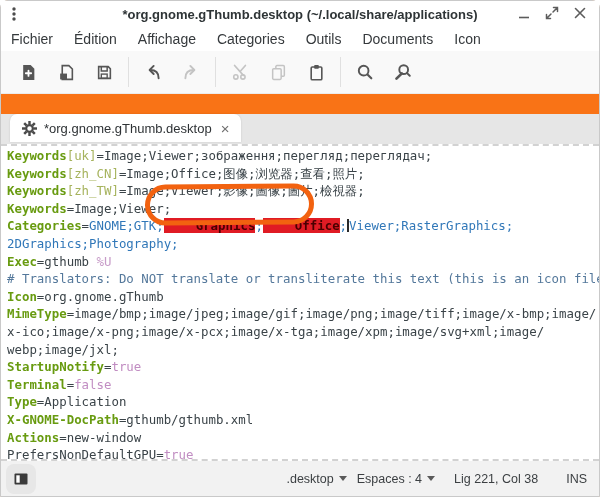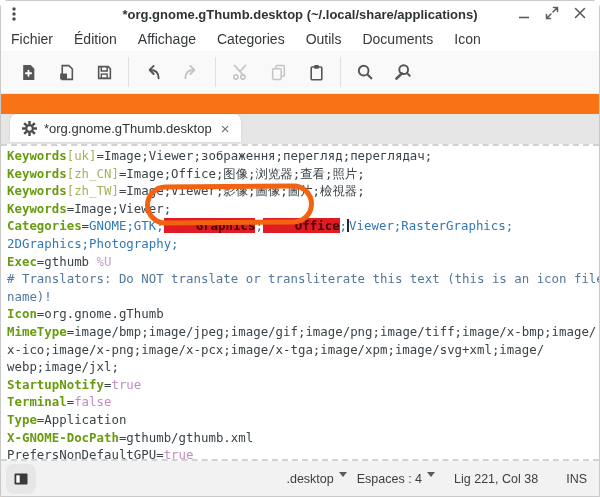--- a/index.html
+++ b/index.html
@@ -43,21 +43,21 @@
   .hl   { background:var(--c-hlbg); color:var(--c-hltx); font-weight:bold;padding-left:32px; }
   .caret{ display:inline-block; width:0; border-left:2px solid #2a2a2a; height:13px; vertical-align:-2px; }
 
   
   .annotation { position:absolute; left:144px; top:183px; width:169px; height:41px; border:5px solid var(--c-ann); border-radius:26px; transform:rotate(-.5deg); pointer-events:none; z-index:5; }
 
   
   .statusbar { height:35px; background:#f2f2f2; display:flex; align-items:center; padding:0 12px 0 5px; font-size:12.5px; color:#3b3f42; flex:0 0 auto; }
   .panelbtn { width:30px; height:30px; border:none; border-radius:8px; background:#e7e7e7; display:flex; align-items:center; justify-content:center; cursor:pointer; }
   .sb-right { margin-left:auto; display:flex; align-items:center; gap:10px; }
-  .sb-item { display:flex; gap:5px; cursor:pointer; }
+  .sb-item { display:flex; align-items:center; gap:5px; cursor:pointer; }
   .arr { width:0; height:0; border-left:4px solid transparent; border-right:4px solid transparent; border-top:5px solid #5a5a5a; display:inline-block; }
   .sb-pos { margin-left:9px; }
   .sb-ins { margin-left:18px; }
 </style>
 </head>
 <body>
 
 <div class="window">
 
   <div class="titlebar">
@@ -195,29 +195,29 @@
 
   <div class="editor" id="editor">
       <div class="line"><span class="key">Keywords</span><span class="loc">[uk]</span><span class="txt">=Image;Viewer;зображення;перегляд;переглядач;</span></div>
       <div class="line"><span class="key">Keywords</span><span class="loc">[zh_CN]</span><span class="txt">=Image;Office;图像;浏览器;查看;照片;</span></div>
       <div class="line"><span class="key">Keywords</span><span class="loc">[zh_TW]</span><span class="txt">=Image;Viewer;影像;圖像;圖片;檢視器;</span></div>
       <div class="line"><span class="key">Keywords</span><span class="txt">=Image;Viewer;</span></div>
       <div class="line"><span class="key">Categories</span><span class="txt">=</span><span class="val">GNOME;GTK;</span><span class="hl">Graphics</span><span class="val">;</span><span class="hl">Office</span><span class="val">;</span><span class="caret"></span><span class="val">Viewer;RasterGraphics;</span></div>
       <div class="line"><span class="val">2DGraphics;Photography;</span></div>
       <div class="line"><span class="key">Exec</span><span class="txt">=gthumb </span><span class="esc">%U</span></div>
       <div class="line"><span class="cmt"># Translators: Do NOT translate or transliterate this text (this is an icon file</span></div>
-      <div class="line"><span class="cmt">name)!</span></div>
       <div class="line"><span class="key">Icon</span><span class="txt">=org.gnome.gThumb</span></div>
       <div class="line"><span class="key">MimeType</span><span class="txt">=image/bmp;image/jpeg;image/gif;image/png;image/tiff;image/x-bmp;image/</span></div>
       <div class="line"><span class="txt">x-ico;image/x-png;image/x-pcx;image/x-tga;image/xpm;image/svg+xml;image/</span></div>
       <div class="line"><span class="txt">webp;image/jxl;</span></div>
       <div class="line"><span class="key">StartupNotify</span><span class="txt">=</span><span class="bool">true</span></div>
       <div class="line"><span class="key">Terminal</span><span class="txt">=</span><span class="bool">false</span></div>
       <div class="line"><span class="key">Type</span><span class="txt">=Application</span></div>
       <div class="line"><span class="key">X-GNOME-DocPath</span><span class="txt">=gthumb/gthumb.xml</span></div>
+      <div class="line"><span class="key">Actions</span><span class="txt">=new-window</span></div>
       <div class="line"><span class="txt">PrefersNonDefaultGPU=</span><span class="bool">true</span></div>
     </div>
 
   <div class="statusbar">
     <button class="panelbtn">
       <svg width="16" height="16" viewBox="0 0 16 16">
           <rect x="1.5" y="2.5" width="13" height="11" rx="1" fill="#3a3a3a"></rect>
           <rect x="3.3" y="4.3" width="3.4" height="7.4" fill="#fff"></rect>
         </svg>
     </button>

